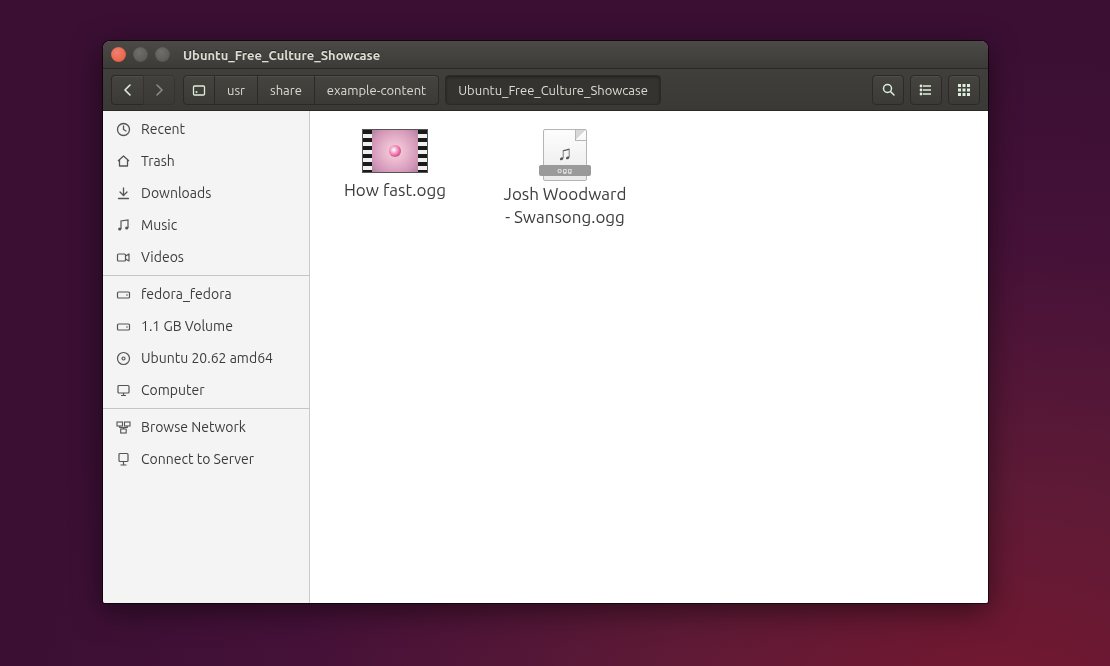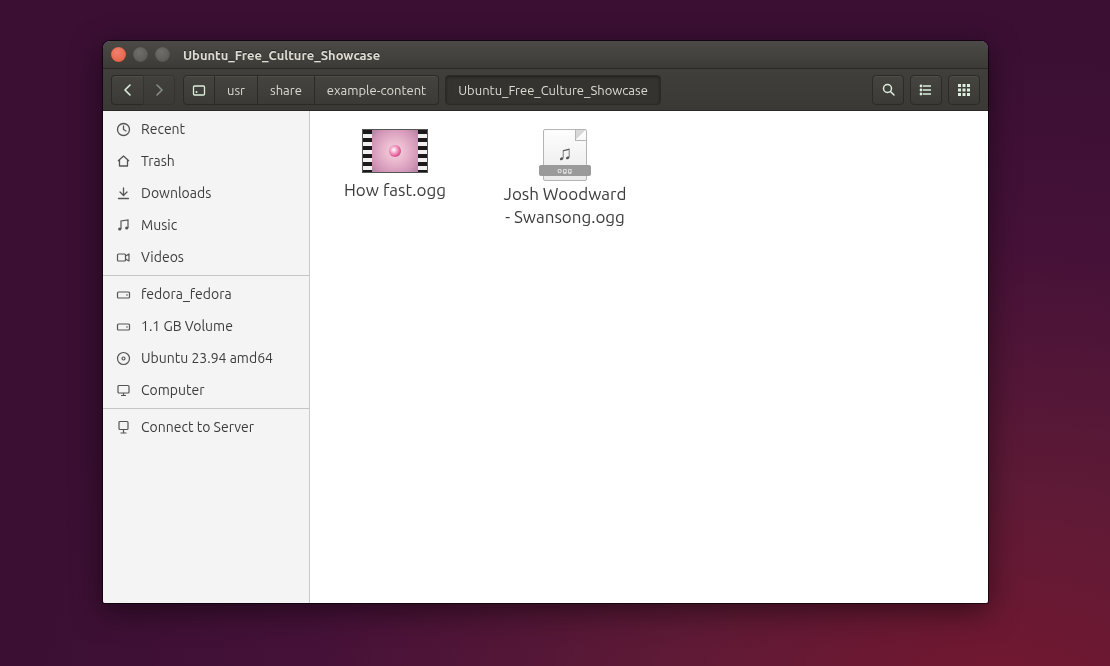--- a/index.html
+++ b/index.html
@@ -298,34 +298,45 @@
           </span>
         <span>1.1 GB Volume</span>
       </div>
       <div class="side-item">
         <span class="side-icon">
             <svg width="15" height="15" viewBox="0 0 15 15">
               <circle cx="7.5" cy="7.5" r="6" stroke="#555" stroke-width="1.2" fill="none"></circle>
               <circle cx="7.5" cy="7.5" r="1.5" stroke="#555" stroke-width="1.2" fill="none"></circle>
             </svg>
           </span>
-        <span>Ubuntu 23.94 amd64</span>
+        <span>Ubuntu 20.62 amd64</span>
       </div>
       <div class="side-item">
         <span class="side-icon">
             <svg width="15" height="15" viewBox="0 0 15 15">
               <rect x="2" y="2.5" width="11" height="7.5" rx="1" stroke="#555" stroke-width="1.2" fill="none"></rect>
               <path d="M5 12.5 H10 M7.5 10 V12.5" stroke="#555" stroke-width="1.2"></path>
             </svg>
           </span>
         <span>Computer</span>
       </div>
 
       <div class="side-sep"></div>
 
+      <div class="side-item">
+        <span class="side-icon">
+            <svg width="15" height="15" viewBox="0 0 15 15">
+              <rect x="1" y="2" width="5.5" height="4" stroke="#555" stroke-width="1.1" fill="none"></rect>
+              <rect x="8.5" y="2" width="5.5" height="4" stroke="#555" stroke-width="1.1" fill="none"></rect>
+              <rect x="4.7" y="9" width="5.5" height="4" stroke="#555" stroke-width="1.1" fill="none"></rect>
+              <path d="M3.7 6 V7.5 H11.3 V6 M7.5 7.5 V9" stroke="#555" stroke-width="1.1" fill="none"></path>
+            </svg>
+          </span>
+        <span>Browse Network</span>
+      </div>
       <div class="side-item">
         <span class="side-icon">
             <svg width="15" height="15" viewBox="0 0 15 15">
               <rect x="3" y="1.5" width="9" height="8" rx="1" stroke="#555" stroke-width="1.2" fill="none"></rect>
               <path d="M7.5 9.5 V13 M4.5 13 H10.5" stroke="#555" stroke-width="1.2"></path>
             </svg>
           </span>
         <span>Connect to Server</span>
       </div>
     </div>

